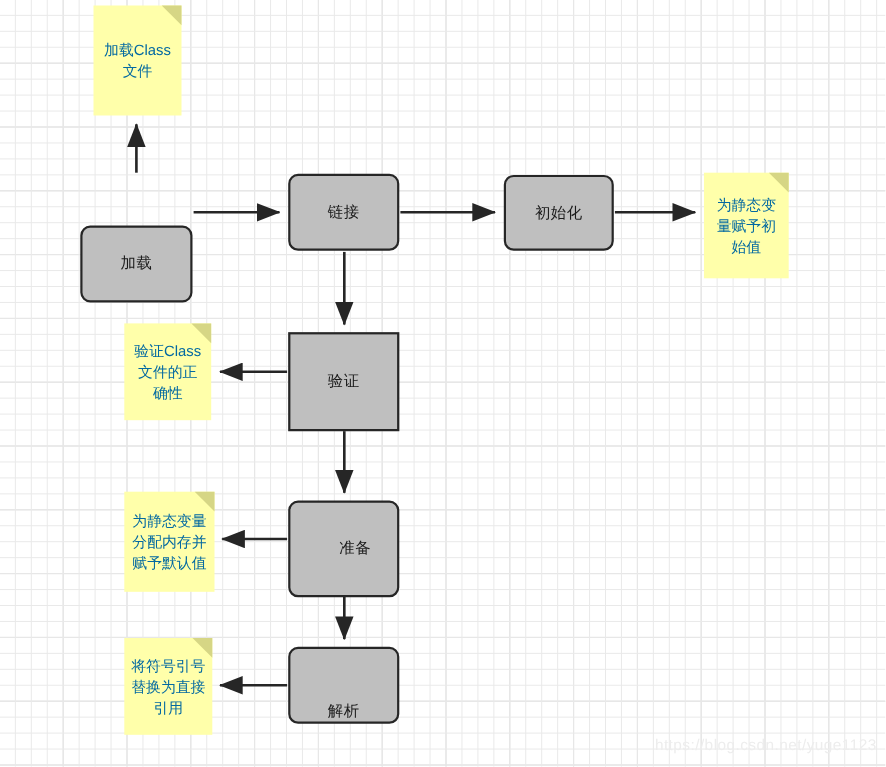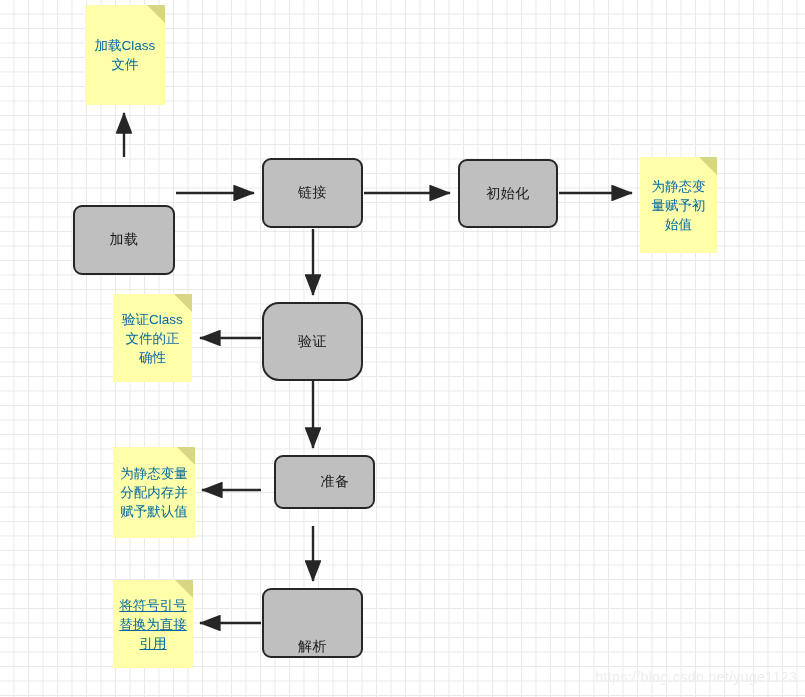--- a/index.html
+++ b/index.html
@@ -124,25 +124,25 @@
   </div>
 
   <div class="node process" style="left:262px; top:158px; width:101px; height:70px;">
     <span>链接</span>
   </div>
 
   <div class="node process" style="left:458px; top:159px; width:100px; height:69px;">
     <span>初始化</span>
   </div>
 
-  <div class="node process sharp" style="left:262px; top:302px; width:101px; height:79px;border-radius:17px;">
+  <div class="node process sharp" style="left:262px; top:302px; width:101px; height:90px;">
     <span>验证</span>
   </div>
 
-  <div class="node process" style="left:274px; top:455px; width:101px; height:54px;padding-left:21px;">
+  <div class="node process" style="left:262px; top:455px; width:101px; height:88px;padding-left:21px;">
     <span>准备</span>
   </div>
 
   <div class="node process" style="left:262px; top:588px; width:101px; height:70px;align-items:flex-end;">
     <span>解析</span>
   </div>
 
   <div class="node note" style="left:85px; top:5px; width:80px; height:100px;">
     <span class="note-fold"></span>
     <span class="note-body">加载Class文件</span>
@@ -156,20 +156,20 @@
   <div class="node note" style="left:113px; top:294px; width:79px; height:88px;">
     <span class="note-fold"></span>
     <span class="note-body">验证Class文件的正确性</span>
   </div>
 
   <div class="node note" style="left:113px; top:447px; width:82px; height:91px;justify-content:center;">
     <span class="note-fold"></span>
     <span class="note-body">为静态变量分配内存并赋予默认值</span>
   </div>
 
-  <div class="node note" style="left:113px; top:580px; width:80px; height:88px;text-decoration:underline;">
+  <div class="node note" style="left:113px; top:580px; width:80px; height:88px;">
     <span class="note-fold"></span>
     <span class="note-body">将符号引号替换为直接引用</span>
   </div>
 
   <div class="watermark">https://blog.csdn.net/yuge1123</div>
 
 </div>
 
 </body></html>

